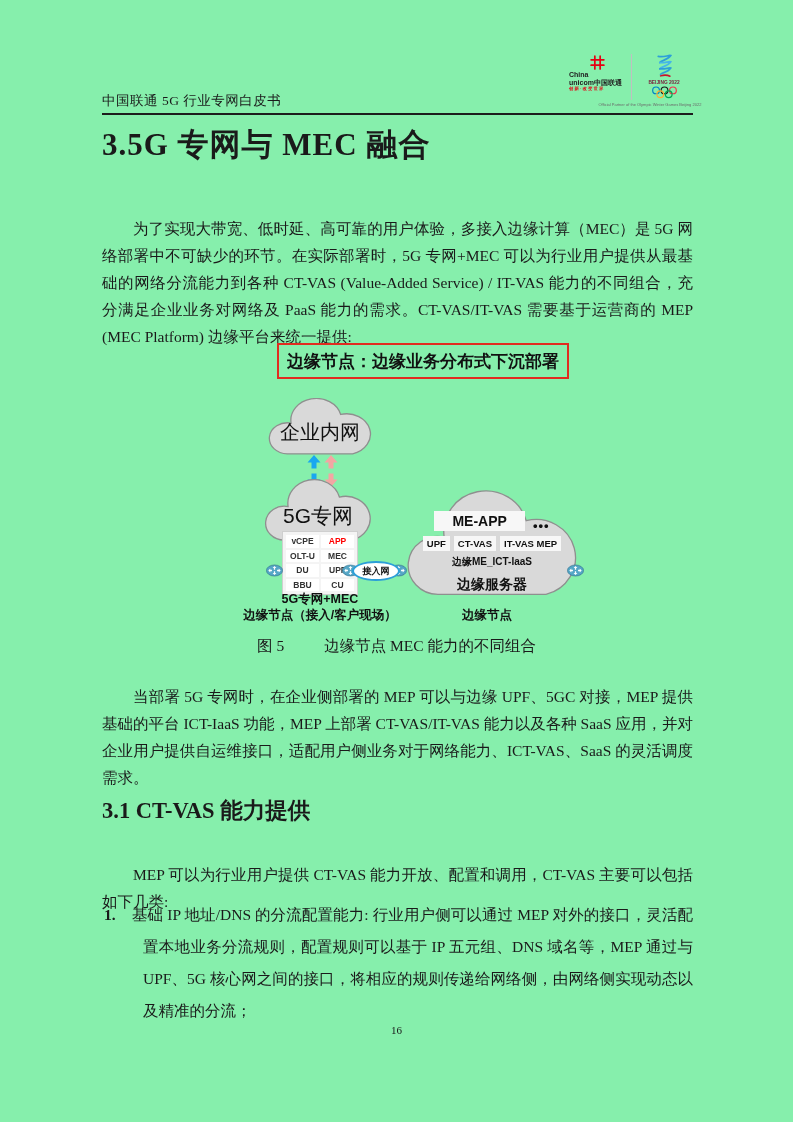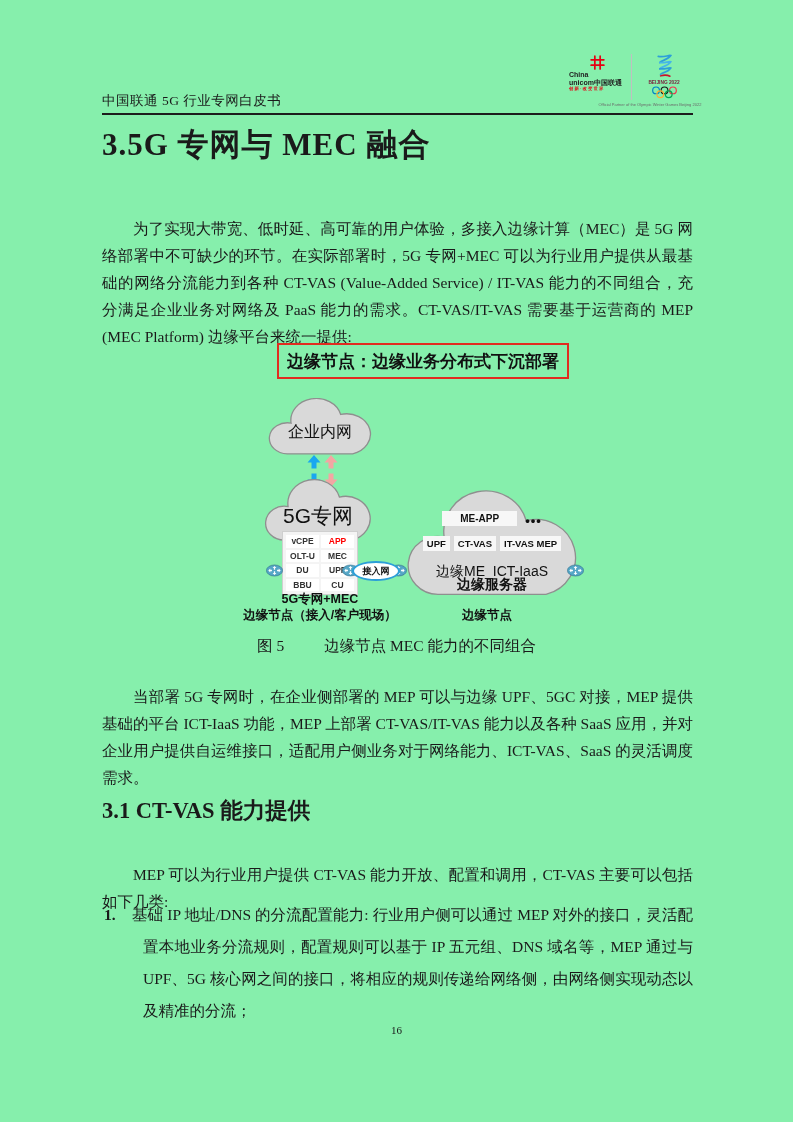--- a/index.html
+++ b/index.html
@@ -37,42 +37,42 @@
 
   
   .figure{position:absolute;left:0;top:343px;width:793px;height:293px;
           font-family:"Liberation Sans",sans-serif;color:#111;}
   .banner{position:absolute;left:277px;top:0;width:288px;height:32px;border:2px solid #e12b1f;
           display:flex;align-items:center;justify-content:center;font-weight:bold;font-size:17px;}
   .cloud{position:absolute;}
   .cloud svg.cl{position:absolute;inset:0;width:100%;height:100%;}
   .cloud-label{position:absolute;inset:0;display:flex;align-items:center;justify-content:center;padding-top:6px;}
   #cloud-ent{left:262px;top:55px;width:116px;height:62px;}
-  #cloud-ent .cloud-label{font-size:16px;}
+  #cloud-ent .cloud-label{font-size:20px;}
   #cloud-5g{left:258px;top:136px;width:120px;height:68px;}
   #cloud-5g .cloud-label{font-size:21px;}
   #arrows{position:absolute;left:306px;top:112px;width:34px;height:32px;}
   .stack{position:absolute;left:282px;top:188px;width:76px;height:64px;background:#f4f4f4;
          border:1px solid #cfcfcf;display:grid;grid-template-columns:1fr 1fr;gap:2px;padding:3px;box-sizing:border-box;}
   .cell{background:#ffffff;display:flex;align-items:center;justify-content:center;
         font-weight:bold;font-size:8.5px;color:#333;}
   .cell-app{color:#ff0000;}
   .router{position:absolute;width:17px;height:13px;z-index:2;}
   .oval{position:absolute;left:352px;top:218px;width:48px;height:20px;background:#fff;border:2px solid #2d9fd8;
         border-radius:50%;display:flex;align-items:center;justify-content:center;
         font-size:9px;font-weight:bold;z-index:3;box-sizing:border-box;}
   .edge-cloud{left:396px;top:147px;width:192px;height:116px;}
   .meapp-row{position:absolute;top:21px;left:0;width:100%;display:flex;justify-content:center;
              align-items:flex-end;gap:8px;}
   .wbox{background:#f7f7f7;font-weight:bold;}
-  .meapp-box{padding:2px 18px;font-size:10px;}
+  .meapp-box{padding:2px 18px;font-size:14px;}
   .dots{font-weight:bold;font-size:13px;letter-spacing:1px;line-height:10px;}
   .nf-row{position:absolute;top:46px;left:0;width:100%;display:flex;justify-content:center;gap:4px;}
   .nf-box{padding:2px 4px;font-size:9.5px;}
-  .ict-line{position:absolute;top:65px;left:0;width:100%;text-align:center;font-weight:normal;font-size:14px;margin-top:8px;}
+  .ict-line{position:absolute;top:65px;left:0;width:100%;text-align:center;font-weight:bold;font-size:10px;}
   .srv-line{position:absolute;top:86px;left:0;width:100%;text-align:center;font-weight:bold;font-size:14px;}
   .fig-label{position:absolute;font-weight:bold;font-size:12.5px;text-align:center;}
   #lbl-left1{left:250px;top:248px;width:140px;}
   #lbl-left2{left:205px;top:264px;width:230px;}
   #lbl-right{left:417px;top:264px;width:140px;}
   .caption{position:absolute;left:0;top:636px;width:793px;text-align:center;font-size:15.5px;
            font-family:"Liberation Serif","DejaVu Serif",serif;}
   .caption .cap-no{margin-right:40px;}
 </style>
 </head>

